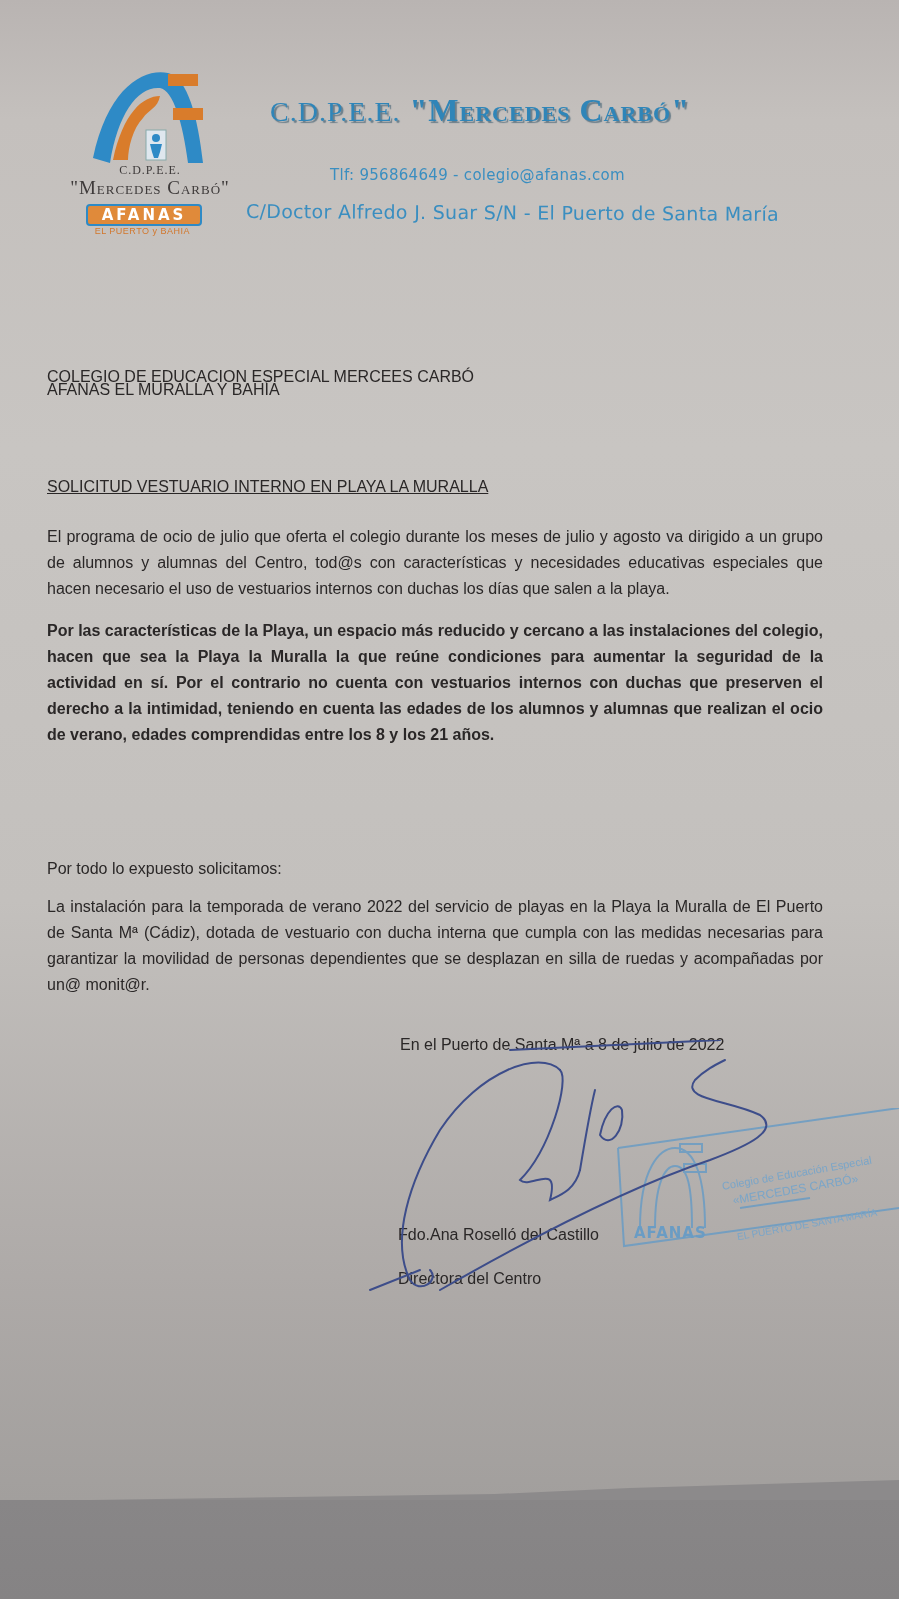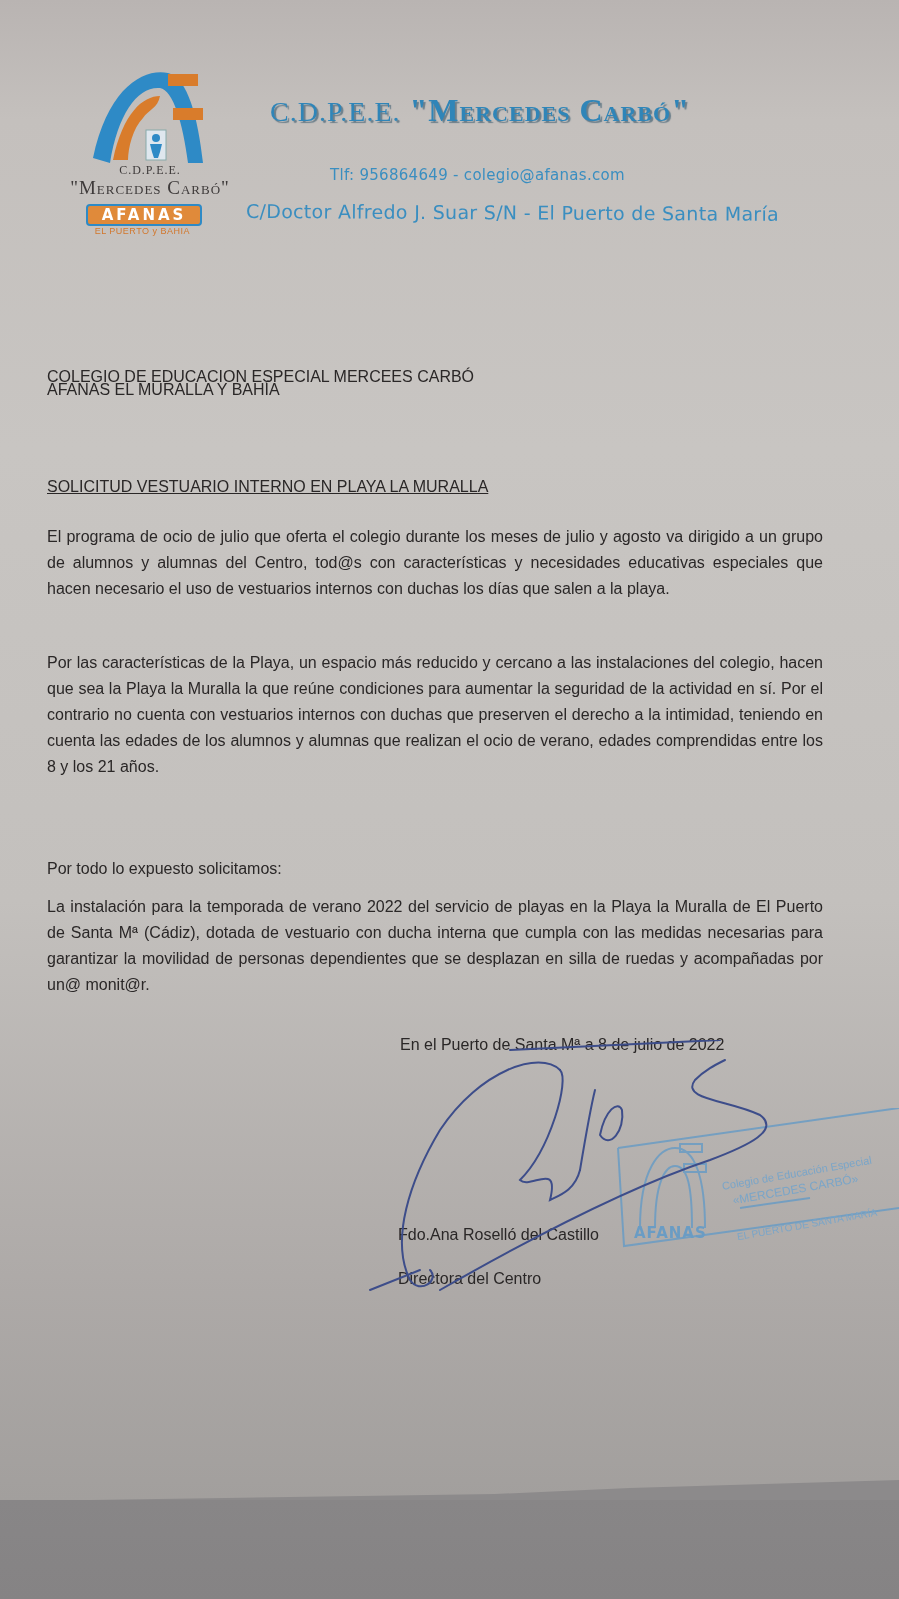--- a/index.html
+++ b/index.html
@@ -38,21 +38,21 @@
     color:#3a8ec0; font-size:15px; letter-spacing:0.3px; }
   .address { position:absolute; left:246px; top:200px; font-family:"DejaVu Sans", sans-serif;
     color:#3a8ec0; font-size:19px; letter-spacing:0.3px; transform:rotate(0.3deg); transform-origin:left; }
   
   .text { position:absolute; color:#2a2727; font-size:16px; line-height:26px; }
   .recipient1 { left:47px; top:330px;margin-top:34px; }
   .recipient2 { left:47px; top:377px; }
   .subject { left:47px; top:474px;text-decoration:underline; }
   .para { left:47px; width:776px; text-align:justify; }
   .p1 { top:524px; }
-  .p2 { top:650px; }
+  .p2 { top:618px;font-weight:bold; }
   .p3 { top:812px;margin-top:44px; }
   .p4 { top:894px; }
   .bold { font-weight:normal; }
   .place-date { left:400px; top:1032px; }
   .signer { left:398px; top:1222px; }
   .role { left:398px; top:1266px; }
   
   .signature { position:absolute; left:360px; top:1040px; width:460px; height:260px; pointer-events:none; }
   .stamp { position:absolute; left:610px; top:1108px; width:289px; height:140px; pointer-events:none; }
 </style>

